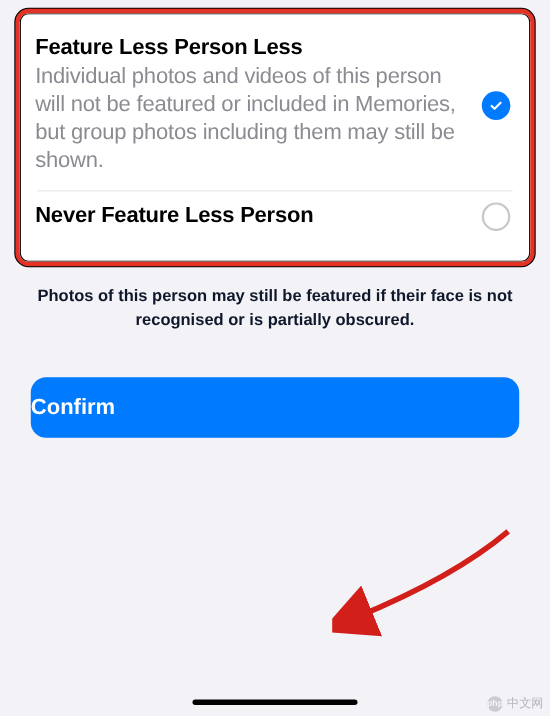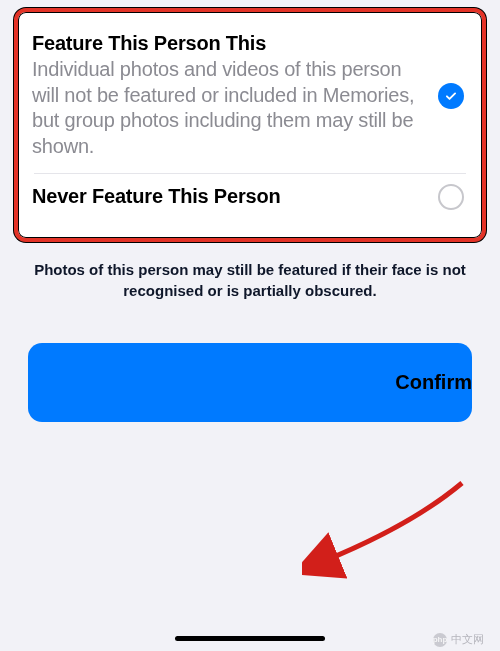--- a/index.html
+++ b/index.html
@@ -76,49 +76,49 @@
       font-size: 15px;
       font-weight: 600;
       color: #0f172a;
       line-height: 1.35;
     }
     .confirm-btn {
       display: block;
       margin: 42px 28px 0 28px;
       width: calc(100% - 56px);
       background: #007aff;
-      color: #000000;
+      color: #ffffff;
       border: none;
       border-radius: 14px;
       font-size: 20px;
       font-weight: 700;
-      padding: 28px 0;
+      padding: 16px 0;
       cursor: pointer;
-      text-align: right;
+      text-align: left;
     }
     .arrow {
       position: absolute;
       left: 302px;
       top: 475px;
       pointer-events: none;
     }
     .home-indicator {
       position: absolute;
       bottom: 10px;
       left: 50%;
       transform: translateX(-50%);
       width: 150px;
       height: 5px;
       background: #000;
       border-radius: 3px;
     }
     .watermark {
       position: absolute;
       bottom: 4px;
-      right: 16px;
+      right: 6px;
       font-size: 11px;
       color: rgba(130,130,138,0.55);
       display: flex;
       align-items: center;
       gap: 4px;
     }
     .watermark-logo {
       width: 14px;
       height: 14px;
       border-radius: 50%;
@@ -131,35 +131,35 @@
       font-weight: bold;
     }
   </style>
 </head>
 <body>
 
 <div class="options-container">
 
   <div class="option-row">
     <div class="option-text">
-      <div class="option-title">Feature This Person This</div>
+      <div class="option-title">Feature Less Person Less</div>
       <div class="option-desc">Individual photos and videos of this person will not be featured or included in Memories, but group photos including them may still be shown.</div>
     </div>
     <div class="radio checked">
       <svg viewBox="0 0 24 24" fill="none">
         <path d="M5 12.5l4.5 4.5L19 7.5" stroke="#ffffff" stroke-width="3.2" stroke-linecap="round" stroke-linejoin="round"></path>
       </svg>
     </div>
   </div>
 
   <div class="divider"></div>
 
   <div class="option-row">
     <div class="option-text">
-      <div class="option-title">Never Feature This Person</div>
+      <div class="option-title">Never Feature Less Person</div>
     </div>
     <div class="radio"></div>
   </div>
 
 </div>
 
 <div class="footer-note">Photos of this person may still be featured if their face is not recognised or is partially obscured.</div>
 
 <button class="confirm-btn">Confirm</button>
 

